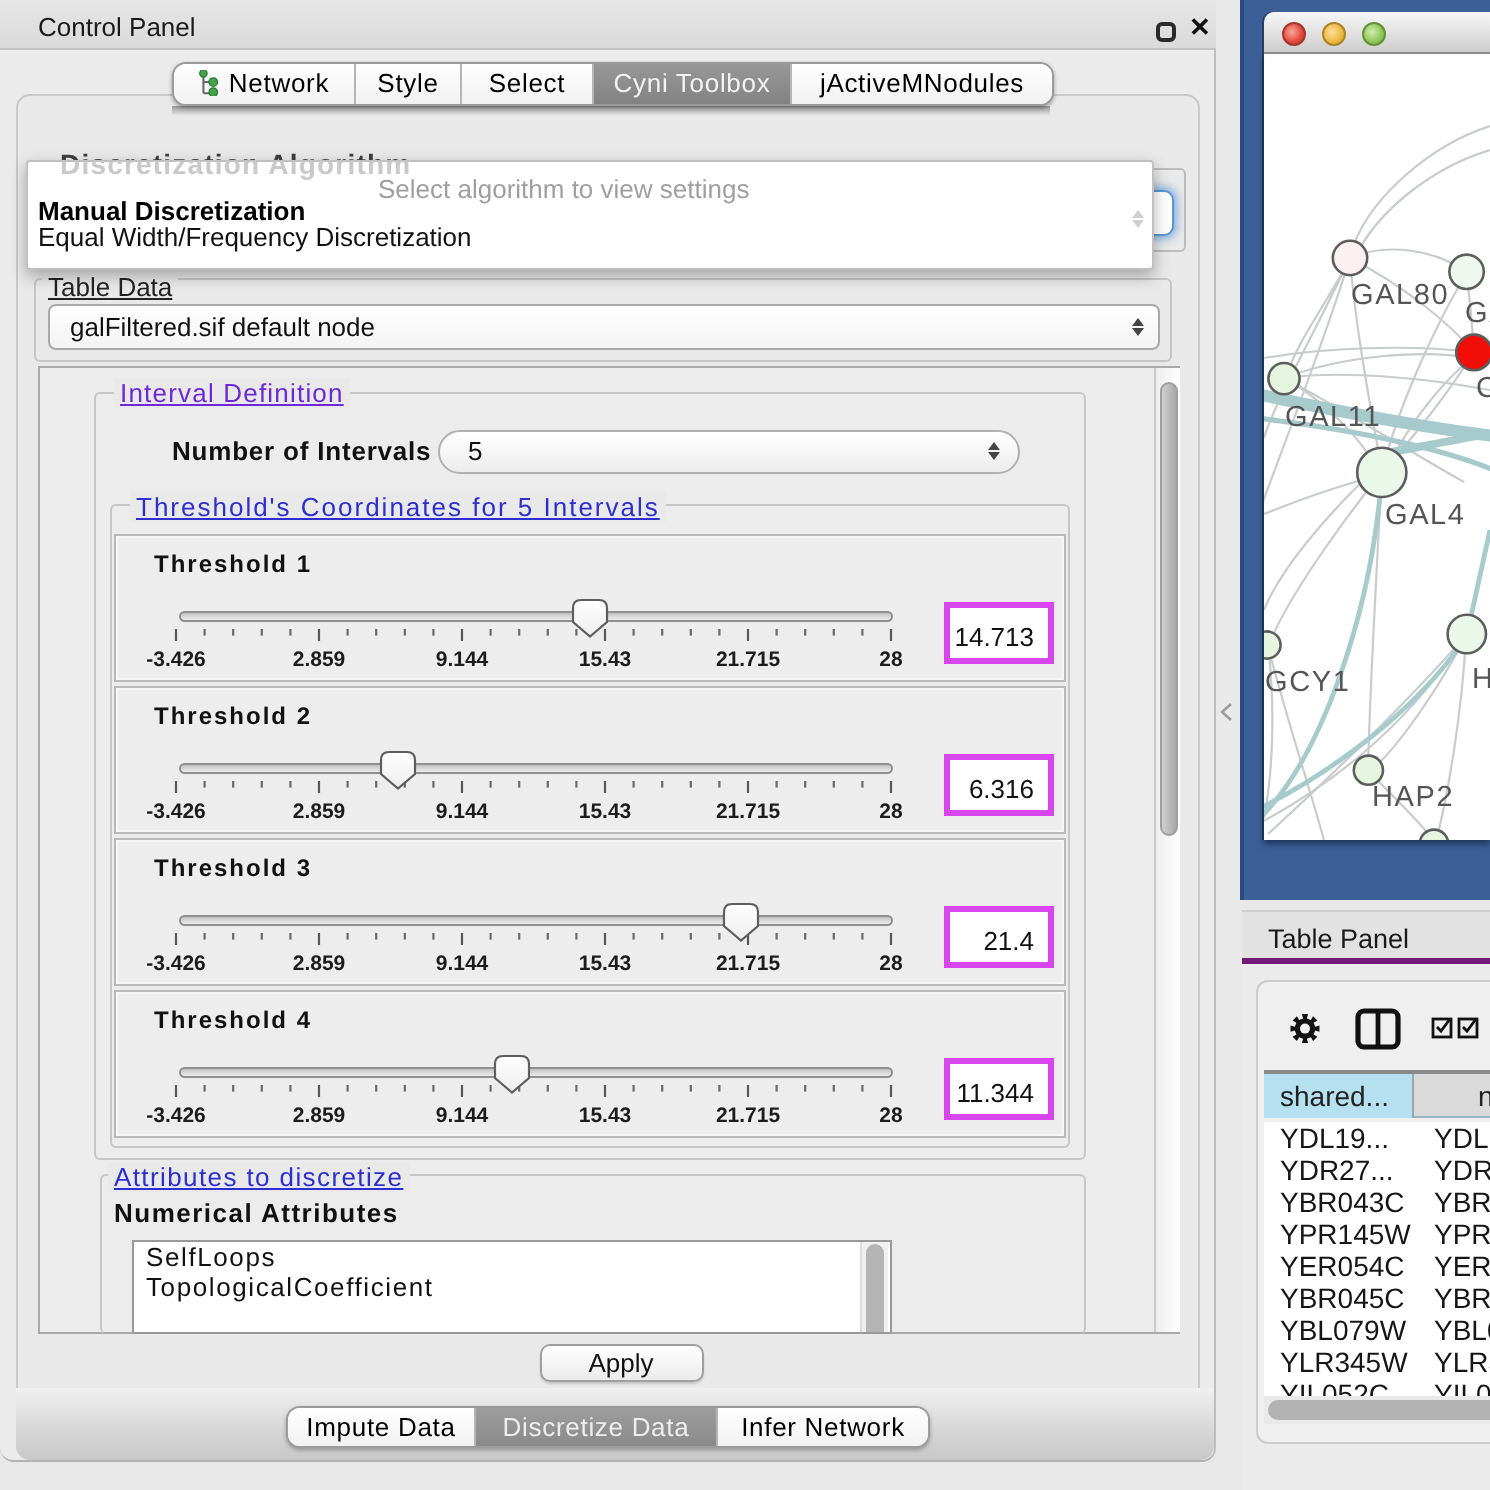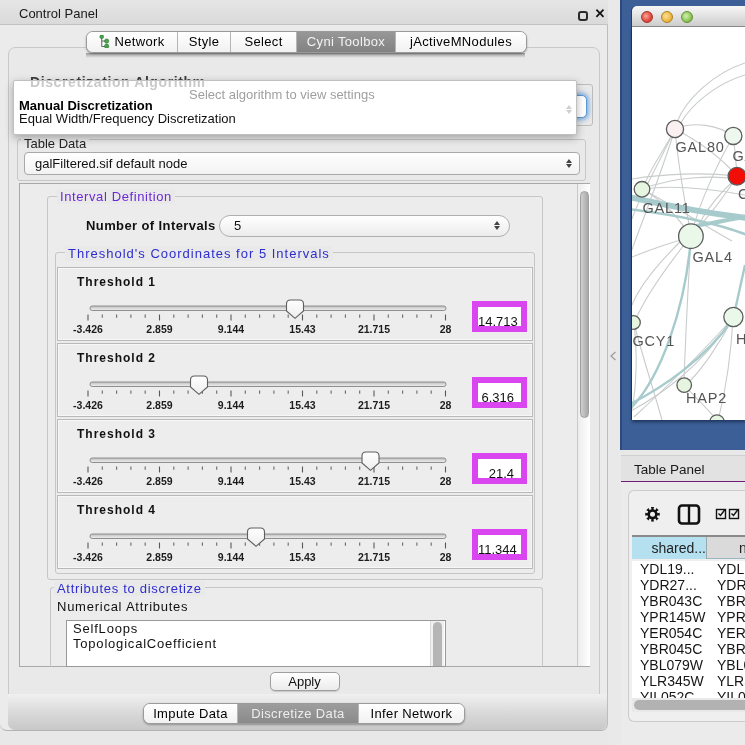--- a/index.html
+++ b/index.html
@@ -25,51 +25,51 @@
 .tab { height:20px; line-height:20px; font-size:13px; letter-spacing:0.35px; color:#000; text-align:center;
   background:linear-gradient(#ffffff,#f1f1f1); border-right:1px solid #b5b5b5; }
 .tab:last-child { border-right:none; }
 .tab.sel { background:linear-gradient(#979797,#828282); color:#f2f2f2; }
 #tabshadow { position:absolute; left:86px; top:53px; width:439px; height:5px;
   background:linear-gradient(rgba(90,90,90,0.55), rgba(120,120,120,0)); z-index:29; }
 .neticon { display:inline-block; width:11px; height:13px; vertical-align:-2px; margin-right:4px; }
 
 
 .group { position:absolute; border:1px solid #c6c6c6; border-radius:3px; }
-.gtitle { position:absolute; font-size:13px; background:#e9e9e9; padding:0 3px; white-space:nowrap; }
+.gtitle { position:absolute; font-size:13px; background:#e9e9e9; padding:0 3px; white-space:nowrap;text-decoration:underline; }
 
 #tdcombo { position:absolute; left:24px; top:152px; width:556px; height:23px; background:linear-gradient(#ffffff,#f3f3f3);
   border:1px solid #a9a9a9; border-radius:4px; font-size:13px; color:#111; line-height:21px; padding-left:10px; }
 .updown { position:absolute; width:9px; }
 .updown div { width:0; height:0; margin:1px auto; }
 .updown .u { border-left:3.5px solid transparent; border-right:3.5px solid transparent; border-bottom:4.5px solid #444; }
 .updown .d { border-left:3.5px solid transparent; border-right:3.5px solid transparent; border-top:4.5px solid #444; }
 
 
 #scrollpane { position:absolute; left:19px; top:183px; width:571px; height:484px; background:#ececec;
   border:1px solid #a9a9a9; }
 #vscroll { position:absolute; left:557px; top:0; width:13px; height:482px; background:linear-gradient(to right,#ededed,#ffffff);
   border-left:1px solid #c9c9c9; }
 #vthumb { position:absolute; left:1.5px; top:7px; width:9px; height:227px; border-radius:5px;
   background:linear-gradient(to right,#cfcfcf,#a8a8a8); border:1px solid #9f9f9f; }
 
 
 .tpanel { position:absolute; left:57px; width:476px; height:74px; background:#ededed;
   border:1px solid #b9b9b9; box-shadow:inset 0 0 0 1px #f7f7f7; }
 .ttitle { position:absolute; left:19px; top:7px; font-size:12px; font-weight:bold; letter-spacing:1px; color:#111; }
-.tval { position:absolute; left:414px; top:33px; width:55px; height:31px; background:#fff; border:6px solid #d946ef;
+.tval { position:absolute; left:414px; top:33px; width:55px; height:31px; background:#fff; border:3px solid #d946ef;
   font-size:13px; color:#111; text-align:right; line-height:29px; padding-right:7px; }
 
 
 #attrlist { position:absolute; left:66px; top:620px; width:380px; height:47px; background:#fff; border:1px solid #999; }
 #attrlist .item { font-size:13px; letter-spacing:0.8px; color:#111; padding-left:6px; height:15.2px; line-height:15.2px; }
 #attrscroll { position:absolute; right:1px; top:0; width:14px; height:45px; background:#f0f0f0; border-left:1px solid #dcdcdc; overflow:hidden; }
 #attrthumb { position:absolute; left:2px; top:1px; width:9px; height:60px; border-radius:5px; background:#b5b5b5; }
 
-#applybtn { position:absolute; left:269.5px; top:672px; width:70px; height:19px; background:linear-gradient(#ffffff,#ebebeb);
+#applybtn { position:absolute; left:269.5px; top:672px; width:82px; height:19px; background:linear-gradient(#ffffff,#ebebeb);
   border:1px solid #9f9f9f; border-radius:5px; font-size:13px; color:#111; text-align:center; line-height:17px;
   box-shadow:0 1px 1px rgba(0,0,0,0.15); }
 
 
 #btmband { position:absolute; left:8px; top:694px; width:599px; height:36px;
   background:linear-gradient(#f0f0f0,#d8d8d8 55%,#c8c8c8); border-radius:0 0 7px 7px; }
 #btmtabs { position:absolute; left:143px; top:703px; height:21px; display:flex; border:1px solid #9b9b9b;
   border-radius:7px; overflow:hidden; background:#fdfdfd; box-shadow:0 1px 2px rgba(0,0,0,0.3); }
 .btab { height:19px; line-height:19px; font-size:13px; letter-spacing:0.35px; color:#000; text-align:center;
   background:linear-gradient(#ffffff,#f1f1f1); border-right:1px solid #b5b5b5; }
@@ -94,29 +94,29 @@
 #bluewin { position:absolute; left:620px; top:0; width:125px; height:450px; background:#3c5f97;
   border-left:2px solid #2c4a7e; }
 #macbar { position:absolute; left:632px; top:6px; width:113px; height:21px;
   background:linear-gradient(#f7f7f7,#cdcdcd); border-bottom:1px solid #8e8e8e; border-radius:5px 0 0 0;
   box-shadow:-1px 0 0 rgba(0,0,0,0.35); }
 .light { position:absolute; top:4.5px; width:12.5px; height:12.5px; border-radius:50%; }
 #canvas { position:absolute; left:632px; top:27px; width:113px; height:393px; background:#fff;
   box-shadow:-1px 0 0 rgba(0,0,0,0.35), 0 2px 3px rgba(10,25,55,0.6); overflow:hidden; }
 
 #tpheader { position:absolute; left:621px; top:455px; width:124px; height:27px; background:#e2e2e2;
-  border-top:1px solid #cfcfcf; border-bottom:1px solid #701a75; }
+  border-top:1px solid #cfcfcf; border-bottom:3px solid #701a75; }
 #tpheader .t { position:absolute; left:13px; top:6px; font-size:13.5px; color:#1a1a1a; }
 #tpbg { position:absolute; left:621px; top:482px; width:124px; height:263px; background:#ebebeb; }
 #tablepanel { position:absolute; left:628px; top:490px; width:117px; height:232px; background:#efefef;
   border:1px solid #cccccc; border-radius:6px 0 0 6px; border-right:none; }
 
 #thead { position:absolute; left:632px; top:535px; width:113px; height:24px; background:#dadada;
   border-top:2px solid #8a8a8a; border-bottom:1px solid #9ab5c2; }
-#thead .h1 { position:absolute; left:0; top:0; width:75px; height:22px; line-height:22px; text-align:right;
+#thead .h1 { position:absolute; left:0; top:0; width:75px; height:22px; line-height:22px; text-align:left;
   font-size:14px; color:#222; background:#b5e0ef; border-right:1px solid #98a8ae; padding-left:8px; }
 #thead .h2 { position:absolute; left:76px; top:0; width:100px; height:22px; line-height:22px; font-size:14px; color:#222; padding-left:31px; }
 #tbody { position:absolute; left:632px; top:561px; width:113px; height:137px; background:#fff; overflow:hidden; }
 .trow { position:absolute; left:0; width:200px; height:16.0px; }
 .trow .c1 { position:absolute; left:8px; top:0; font-size:14px; color:#161616; line-height:16.0px; }
 .trow .c2 { position:absolute; left:85px; top:0; font-size:14px; color:#161616; line-height:16.0px; }
 #hscroll { position:absolute; left:632px; top:698px; width:113px; height:14px; background:#e9e9e9; }
 #hthumb { position:absolute; left:2px; top:2px; width:120px; height:10px; border-radius:5px; background:#b2b2b2; }
 </style></head>
 <body>
@@ -393,21 +393,21 @@
             <stop offset="1" stop-color="#ededed"></stop>
           </linearGradient>
         </defs>
         <path d="M 189.5 36 Q 189.5 32 193.5 32 L 202.5 32 Q 206.5 32 206.5 36 L 206.5 43 L 198 50.3 L 189.5 43 Z" fill="url(#thg)" stroke="#5e5e5e" stroke-width="1.1"></path>
       </svg>
   <div class="tval">11.344</div>
 </div>
 
   <div class="group" style="left:50px; top:587px; width:493px; height:80px; border-bottom:none;"></div>
   <div class="gtitle" style="left:54px; top:581px; color:#2d2dd0; letter-spacing:0.7px;">Attributes to discretize</div>
-  <div class="abs" style="left:57px; top:599px; font-size:13px; font-weight:normal; letter-spacing:0.75px; color:#111;">Numerical Attributes</div>
+  <div class="abs" style="left:57px; top:599px; font-size:13px; font-weight:bold; letter-spacing:0.75px; color:#111;">Numerical Attributes</div>
   <div id="attrlist">
     <div class="item">SelfLoops</div>
     <div class="item">TopologicalCoefficient</div>
     <div id="attrscroll">
         <div id="attrthumb"></div>
       </div>
   </div>
 
   <div id="applybtn">Apply</div>
 

